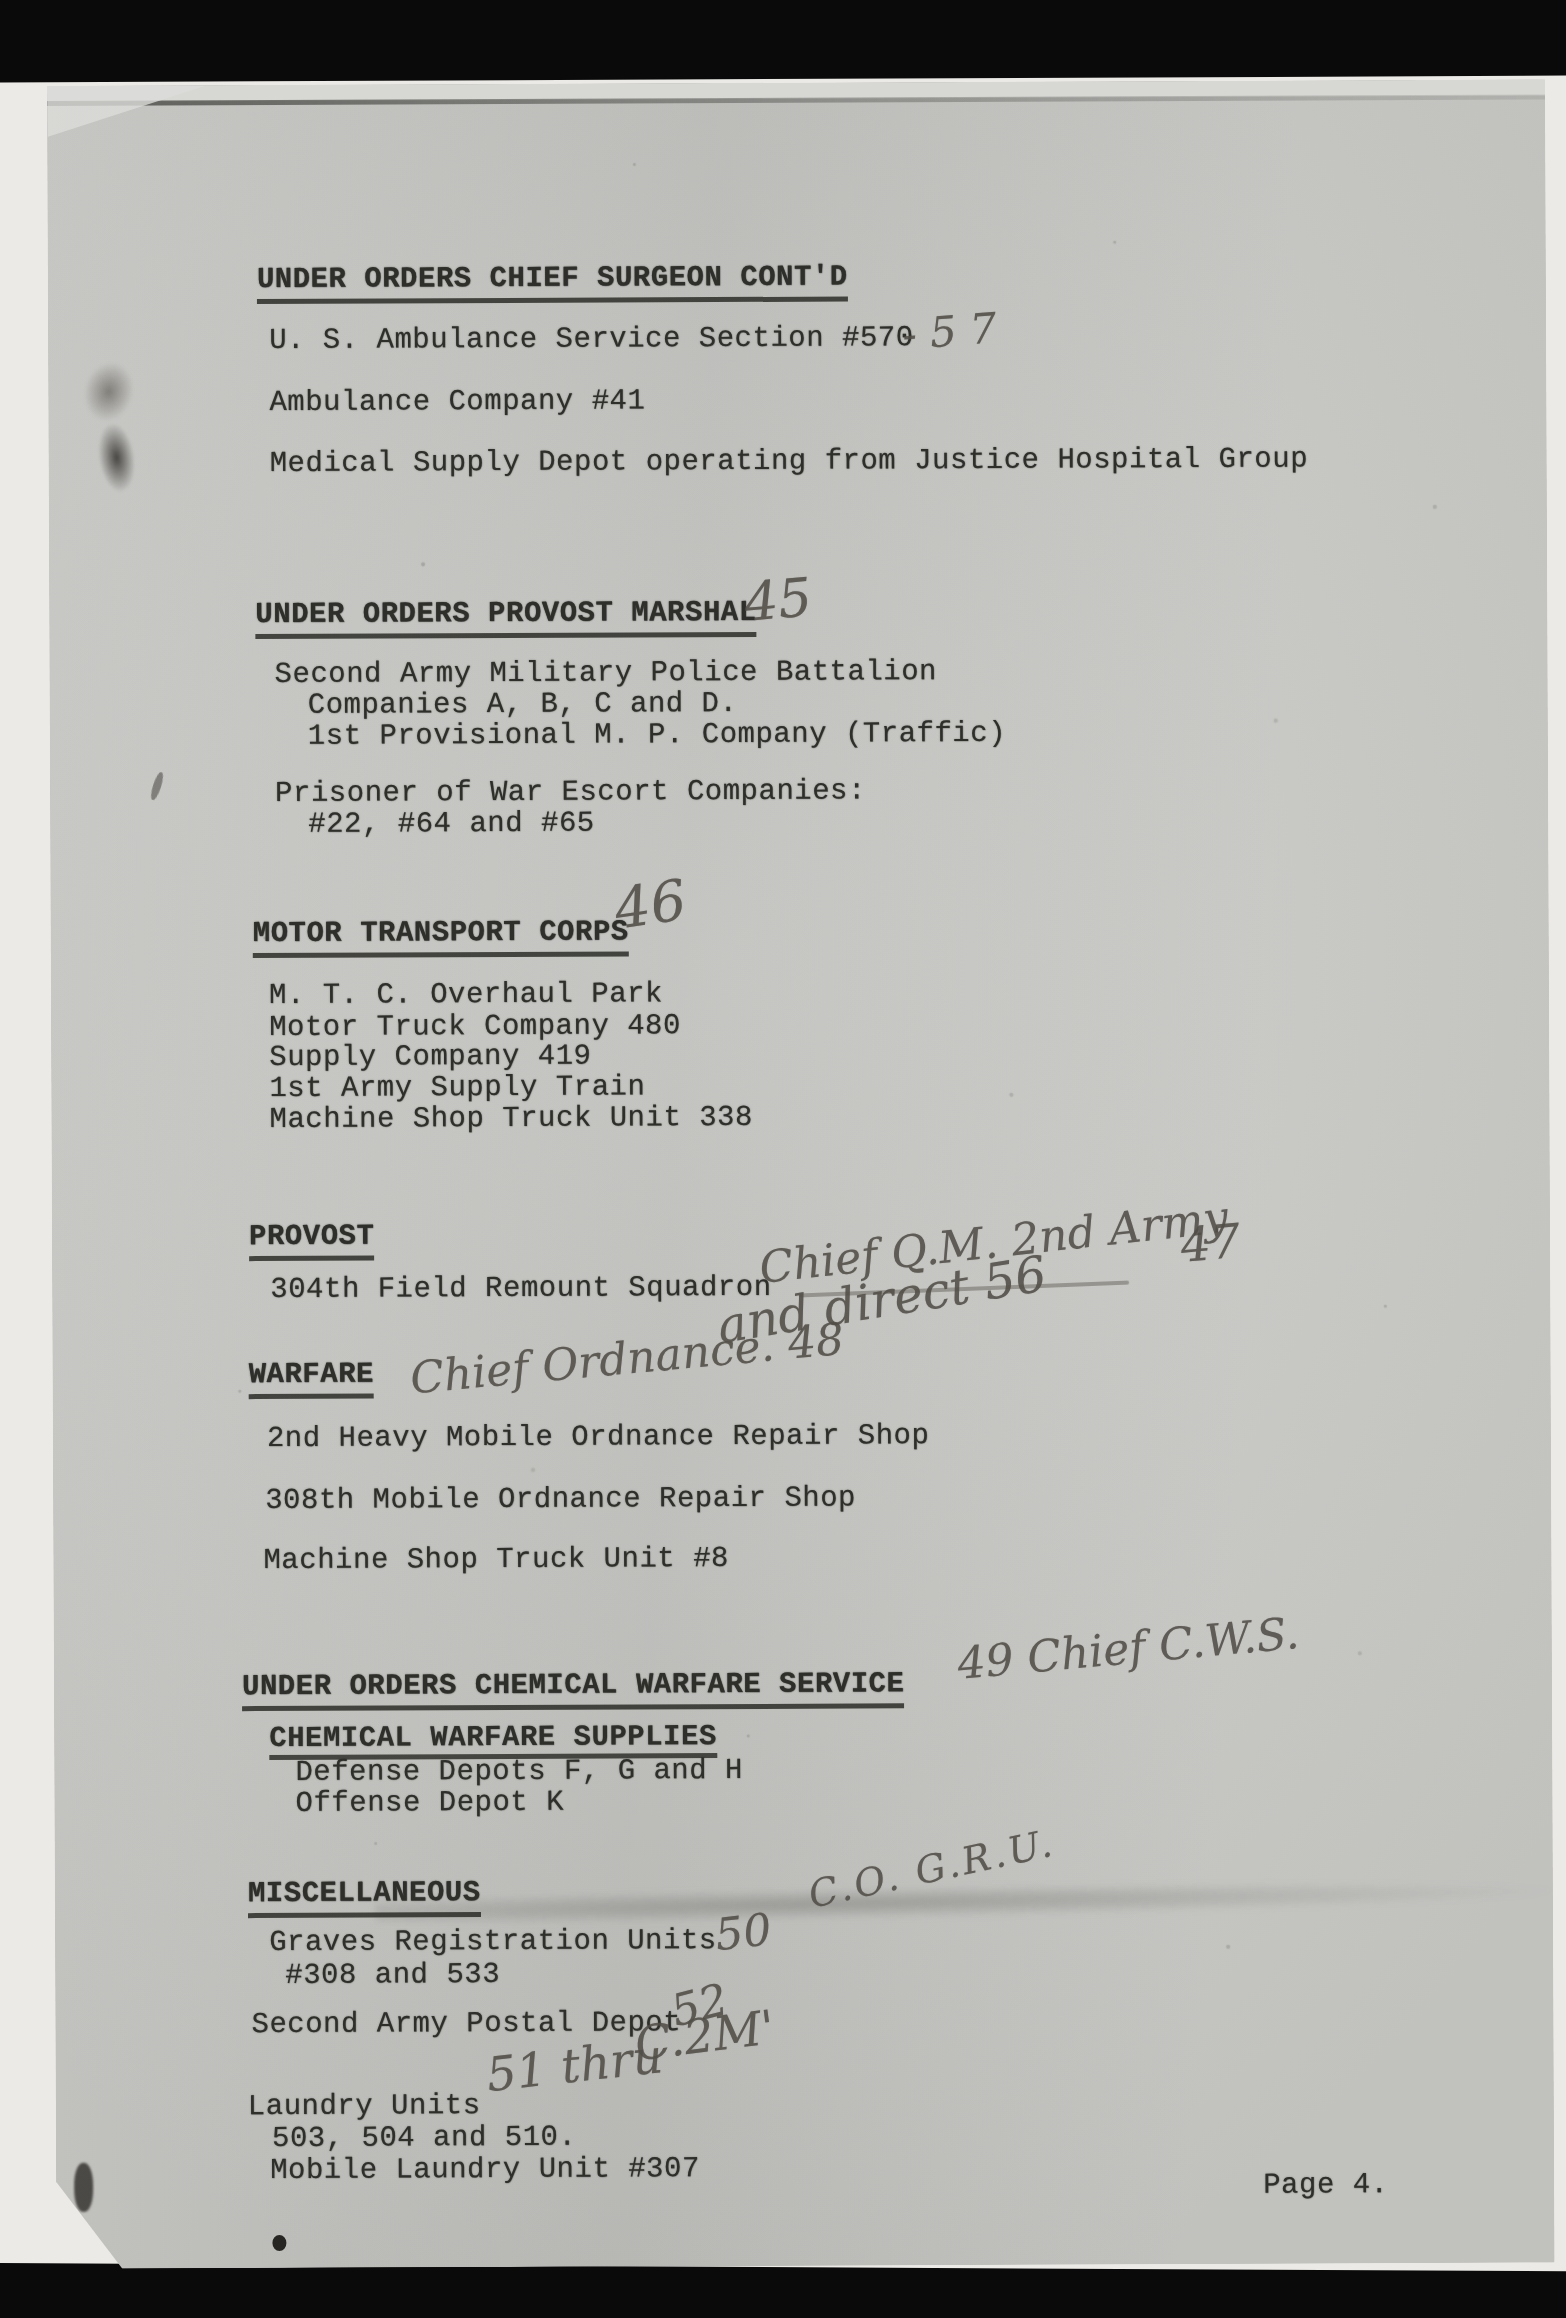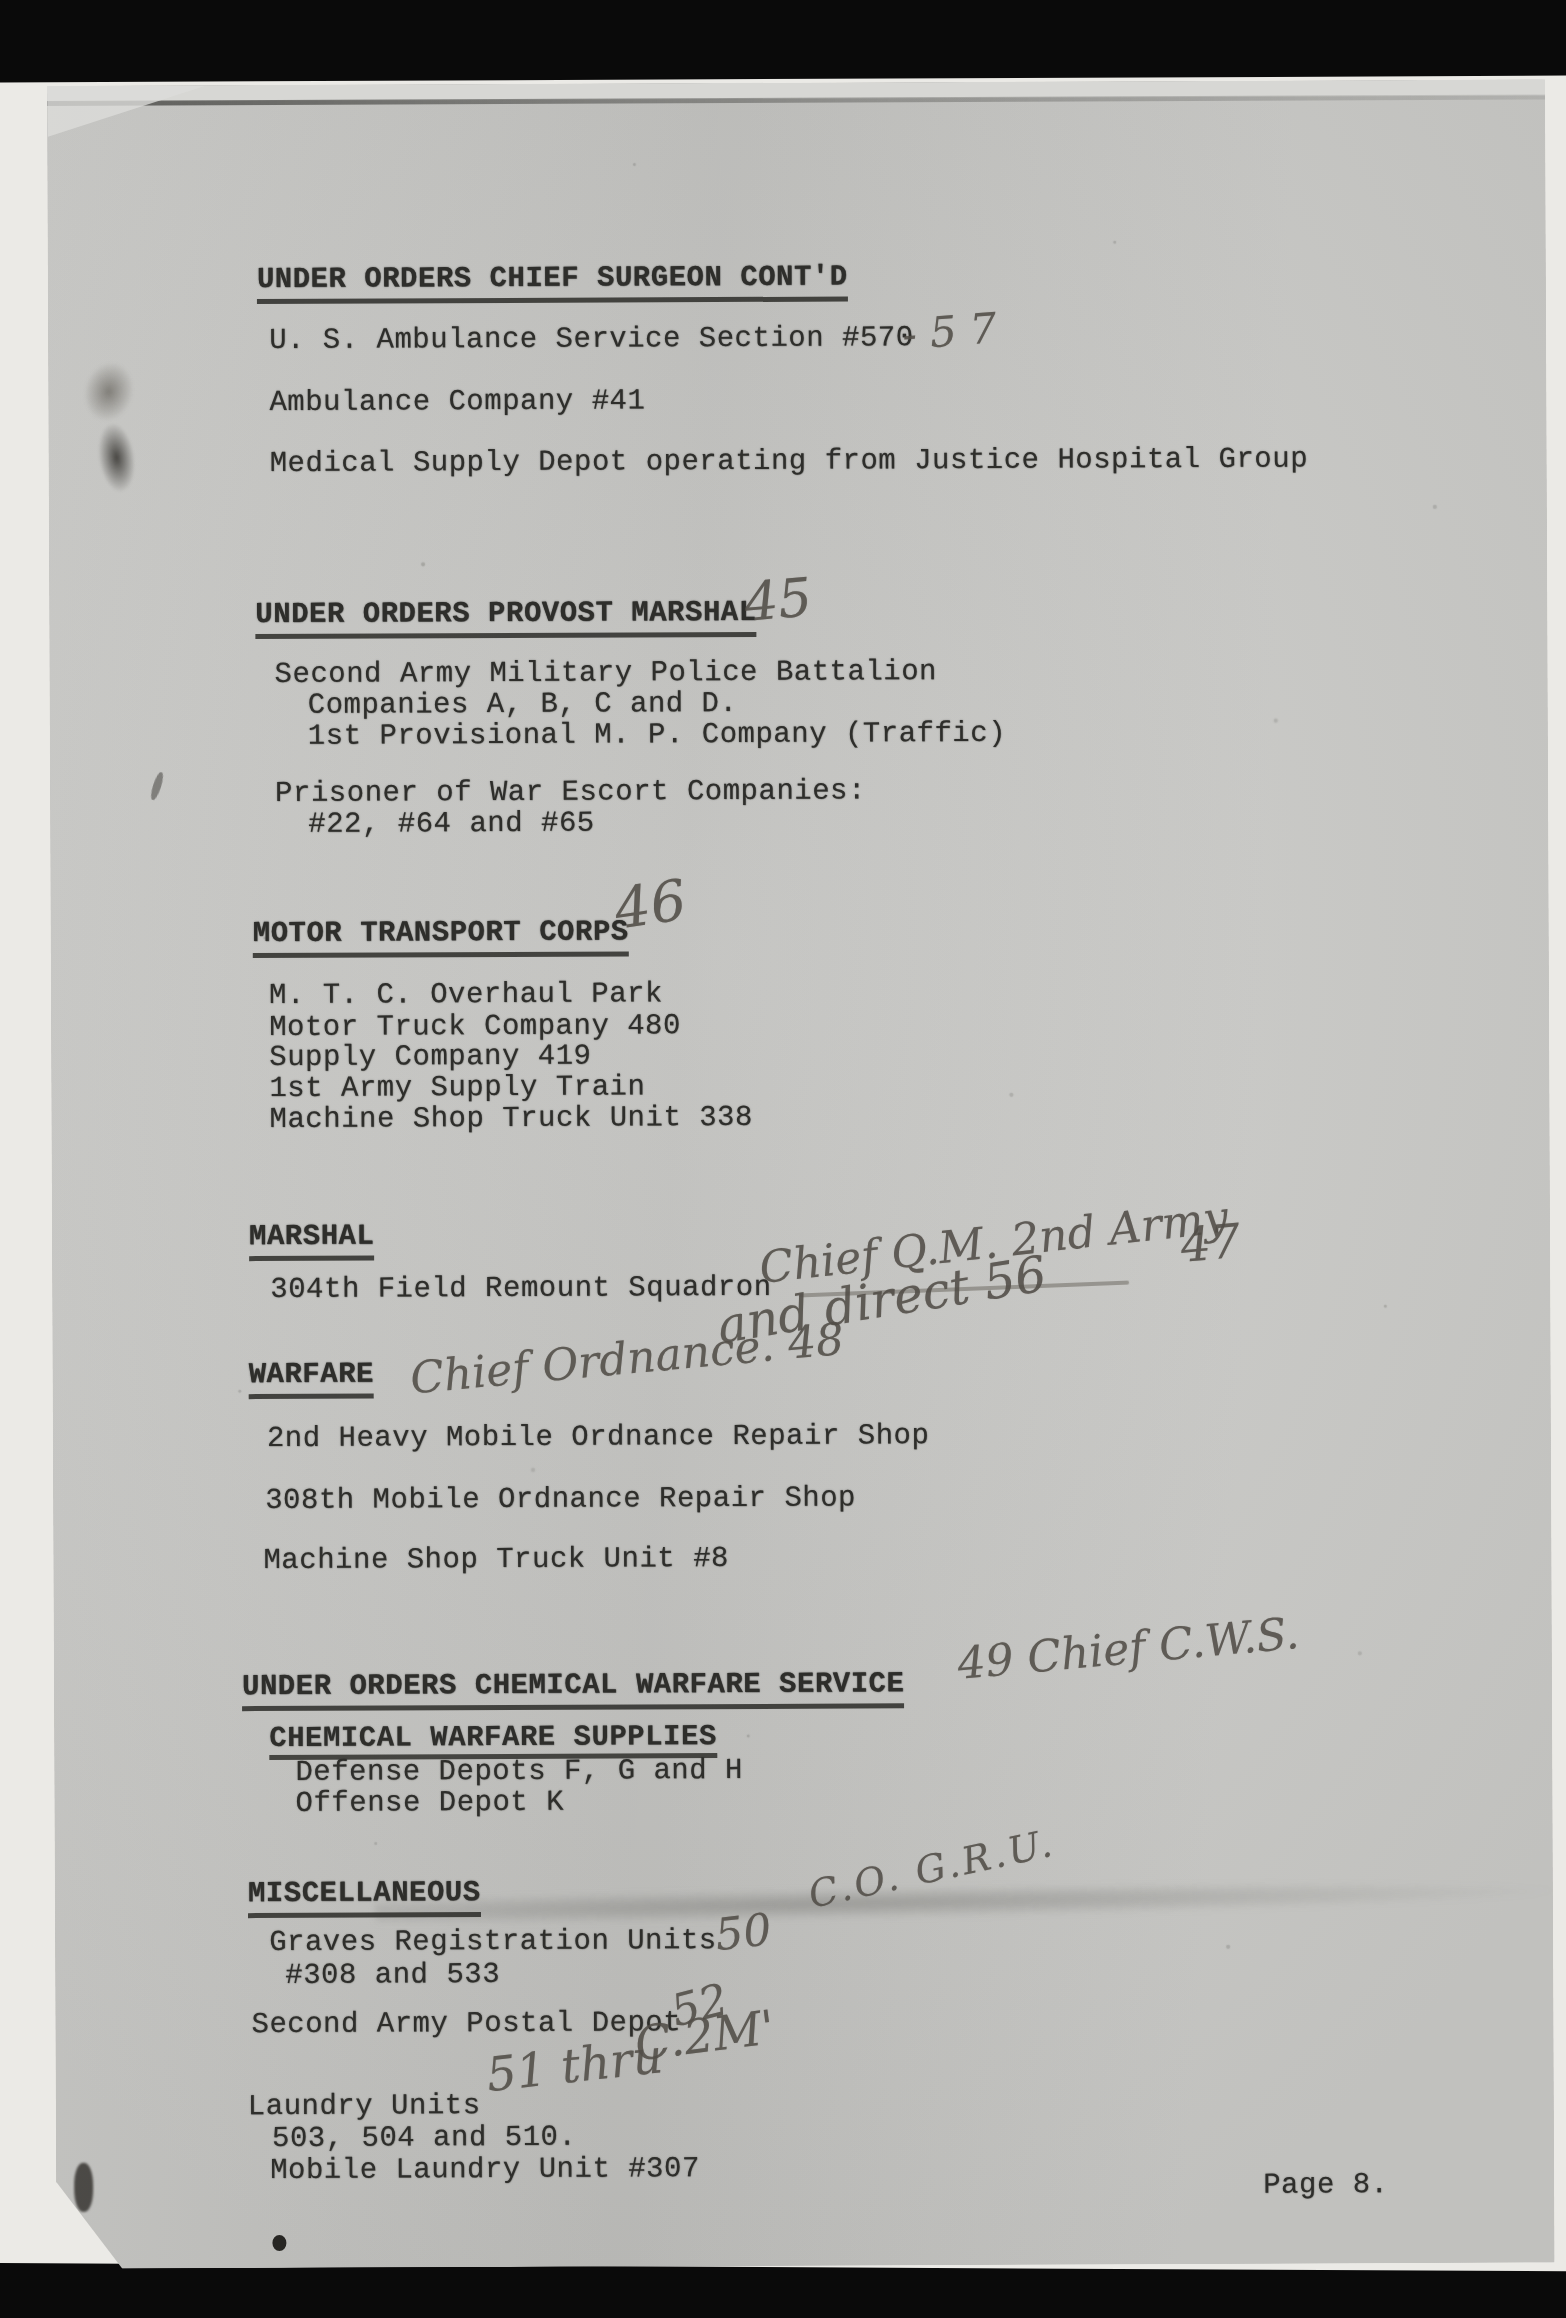--- a/index.html
+++ b/index.html
@@ -88,21 +88,21 @@
     <div class="t" style="left:258px;top:725px;">#22, #64 and #65</div>
 
     <div class="t h" style="left:202px;top:834px;">MOTOR TRANSPORT CORPS</div>
     <div class="hw" style="left:569px;top:793px;font-size:56px;transform:rotate(-8deg);">46</div>
     <div class="t" style="left:218px;top:896px;">M. T. C. Overhaul Park</div>
     <div class="t" style="left:218px;top:928px;">Motor Truck Company 480</div>
     <div class="t" style="left:218px;top:958px;">Supply Company 419</div>
     <div class="t" style="left:218px;top:989px;">1st Army Supply Train</div>
     <div class="t" style="left:218px;top:1020px;">Machine Shop Truck Unit 338</div>
 
-    <div class="t h" style="left:197px;top:1137px;">MARSHAL</div>
+    <div class="t h" style="left:197px;top:1137px;">PROVOST</div>
     <div class="t" style="left:218px;top:1190px;">304th Field Remount Squadron</div>
     <div class="hw" style="left:710px;top:1159px;font-size:44px;transform:rotate(-6deg);">Chief Q.M. 2nd Army</div>
     <div class="hw" style="left:1131px;top:1137px;font-size:47px;transform:rotate(-5deg);">47</div>
     <div class="pencil-line" style="left:747px;top:1205px;width:330px;transform:rotate(-2deg);"></div>
     <div class="hw" style="left:670px;top:1215px;font-size:49px;transform:rotate(-9deg);">and direct 56</div>
 
     <div class="t h" style="left:196px;top:1275px;">WARFARE</div>
     <div class="hw" style="left:360px;top:1268px;font-size:44px;transform:rotate(-5deg);">Chief Ordnance. 48</div>
     <div class="t" style="left:214px;top:1339px;">2nd Heavy Mobile Ordnance Repair Shop</div>
     <div class="t" style="left:212px;top:1401px;">308th Mobile Ordnance Repair Shop</div>
@@ -120,16 +120,16 @@
     <div class="hw" style="left:759px;top:1790px;font-size:38px;transform:rotate(-12deg);letter-spacing:3.2px;">C.O. G.R.U.</div>
     <div class="t" style="left:230px;top:1876px;">#308 and 533</div>
     <div class="t" style="left:196px;top:1925px;">Second Army Postal Depot</div>
     <div class="hw" style="left:623px;top:1902px;font-size:44px;transform:rotate(-14deg);">52</div>
     <div class="t" style="left:192px;top:2007px;">Laundry Units</div>
     <div class="hw" style="left:434px;top:1963px;font-size:47px;transform:rotate(-6deg);">51 thru</div>
     <div class="hw" style="left:583px;top:1933px;font-size:47px;transform:rotate(-7deg);">C.2M'</div>
     <div class="t" style="left:216px;top:2039px;">503, 504 and 510.</div>
     <div class="t" style="left:214px;top:2071px;">Mobile Laundry Unit #307</div>
 
-    <div class="t" style="left:1207px;top:2090px;">Page 8.</div>
+    <div class="t" style="left:1207px;top:2090px;">Page 4.</div>
   </div>
 </div>
 
 
 </body></html>

